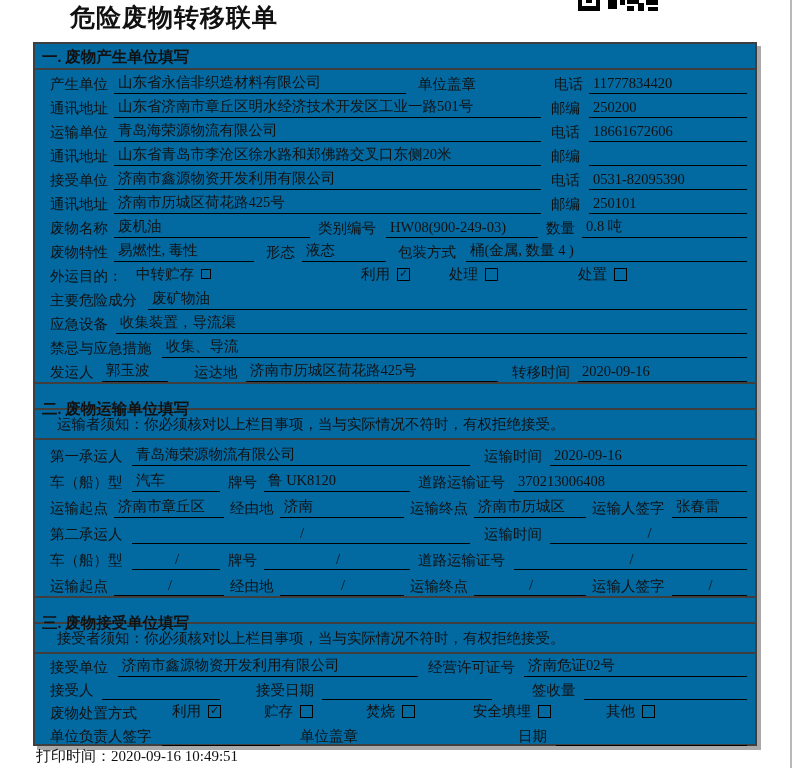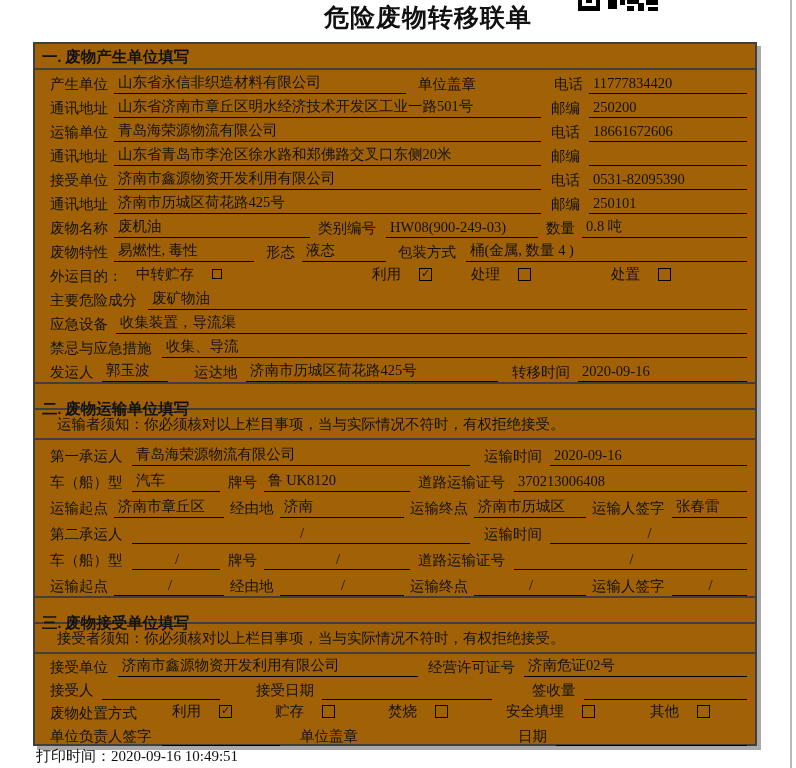--- a/index.html
+++ b/index.html
@@ -1,41 +1,41 @@
 <!DOCTYPE html>
 <html><head>
 <meta charset="utf-8">
 <style>
   html,body{margin:0;padding:0;background:#fff;}
   .page{position:relative;width:796px;height:768px;background:#ffffff;overflow:hidden;
         font-family:"Liberation Serif","DejaVu Serif",serif;color:#111;}
   .right-edge{position:absolute;right:4px;top:0;width:2px;height:768px;background:#b9b9b9;}
   .serial{position:absolute;left:36px;top:9px;font-size:15px;white-space:nowrap;}
-  .title{position:absolute;left:70px;right:10px;top:1px;text-align:center;
+  .title{position:absolute;left:70px;right:10px;top:1px;text-align:left;
          font-size:25px;font-weight:bold;letter-spacing:1px;white-space:nowrap;}
   .qr{position:absolute;left:578px;top:0;}
   .formtable{position:absolute;left:33px;top:42px;width:724px;height:704px;
-             border:2px solid #3f3f3f;box-sizing:border-box;background:#a16207;
+             border:2px solid #3f3f3f;box-sizing:border-box;background:#0369a1;
              box-shadow:4px 4px 0 #a9a9a9;}
   .sec-h{font-weight:bold;font-size:15.5px;padding:3px 6px 0 7px;height:26px;
          box-sizing:border-box;border-bottom:2px solid #3f3f3f;}
   .sec-h.bt{border-top:2px solid #3f3f3f;height:28px;padding-top:15px;}
   .notice{height:30px;box-sizing:border-box;border-bottom:2px solid #3f3f3f;
           display:flex;align-items:center;padding:0 22px;font-size:14.5px;}
   .row{display:flex;align-items:flex-end;height:24px;padding:0 8px 0 15px;
        font-size:14.5px;box-sizing:border-box;}
   .s2 .row{height:26px;}
   .s3 .row{height:23px;}
   .lbl{white-space:nowrap;flex-shrink:0;margin-right:6px;}
   .val{border-bottom:1.5px solid #000;white-space:nowrap;overflow:hidden;
        padding:0 2px 1px 4px;flex-shrink:0;box-sizing:border-box;}
   .fill{flex:1 1 auto;}
   .slash{text-align:center;}
   .mla{margin-left:auto;}
-  .opt{display:flex;align-items:center;margin-bottom:2px;white-space:nowrap;gap:11px;}
+  .opt{display:flex;align-items:center;margin-bottom:2px;white-space:nowrap;}
   .cb{display:inline-block;width:13px;height:13px;border:1.5px solid #000;
       box-sizing:border-box;margin-left:7px;font-size:11px;line-height:10px;
       text-align:center;font-family:"DejaVu Sans",sans-serif;}
   .cb-sm{width:10px;height:10px;margin-bottom:1px;}
   .print-time{position:absolute;left:36px;top:747px;font-size:15px;white-space:nowrap;}
   .w46{width:46px}.w58{width:58px}.w60{width:60px}.w62{width:62px}.w66{width:66px}
   .w76{width:76px}.w78{width:78px}.w88{width:88px}.w90{width:90px}.w92{width:92px}
   .w106{width:106px}.w110{width:110px}.w112{width:112px}.w118{width:118px}
   .w124{width:124px}.w140{width:140px}.w146{width:146px}.w152{width:152px}
   .w158{width:158px}.w170{width:170px}.w196{width:196px}.w252{width:252px}

